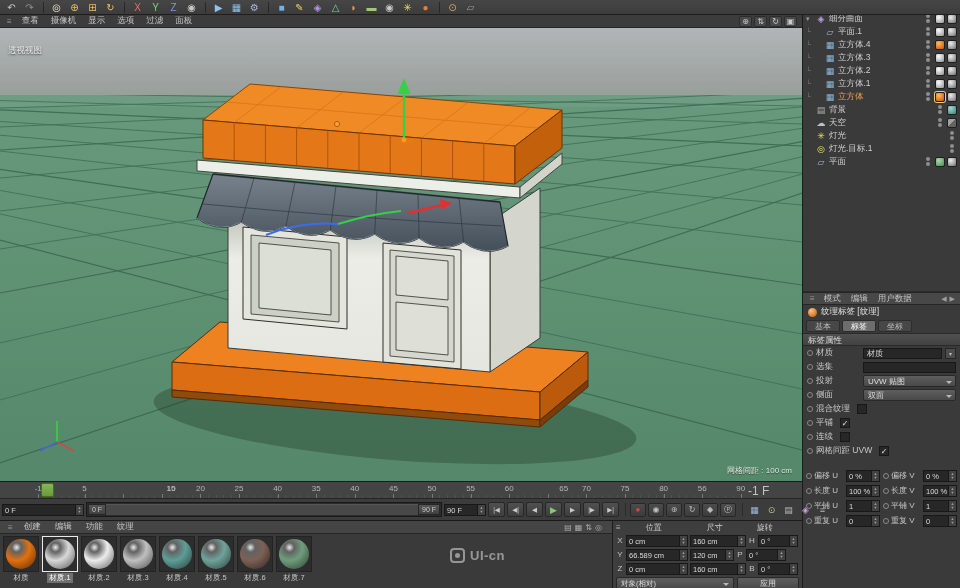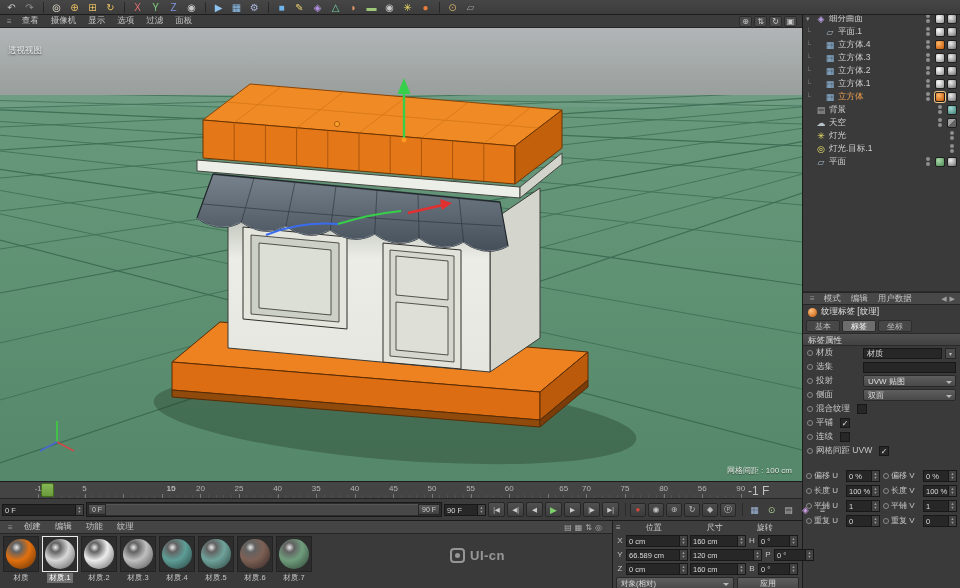--- a/index.html
+++ b/index.html
@@ -842,21 +842,21 @@
         </div>
         <div class="coord-row">
           <span class="cax">Y</span>
           <div class="spin" style="flex: 0 0 auto; width: 62px;">
             <div class="sval">66.589 cm</div>
             <div class="sarr">
               <span>▲</span>
               <span>▼</span>
             </div>
           </div>
-          <div class="spin" style="flex: 0 0 auto; width: 72px;">
+          <div class="spin" style="flex: 0 0 auto; width: 44px;">
             <div class="sval">120 cm</div>
             <div class="sarr">
               <span>▲</span>
               <span>▼</span>
             </div>
           </div>
           <span class="cax">P</span>
           <div class="spin" style="flex: 0 0 auto; width: 40px;">
             <div class="sval">0 °</div>
             <div class="sarr">

